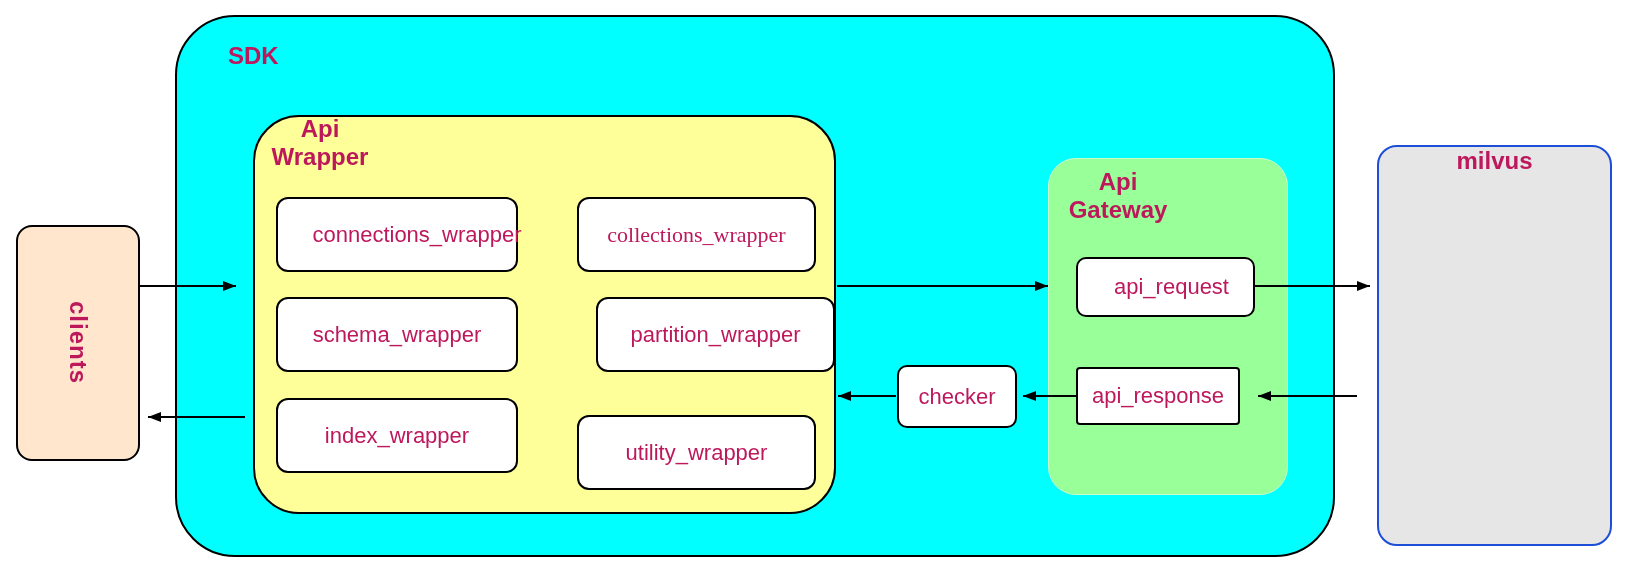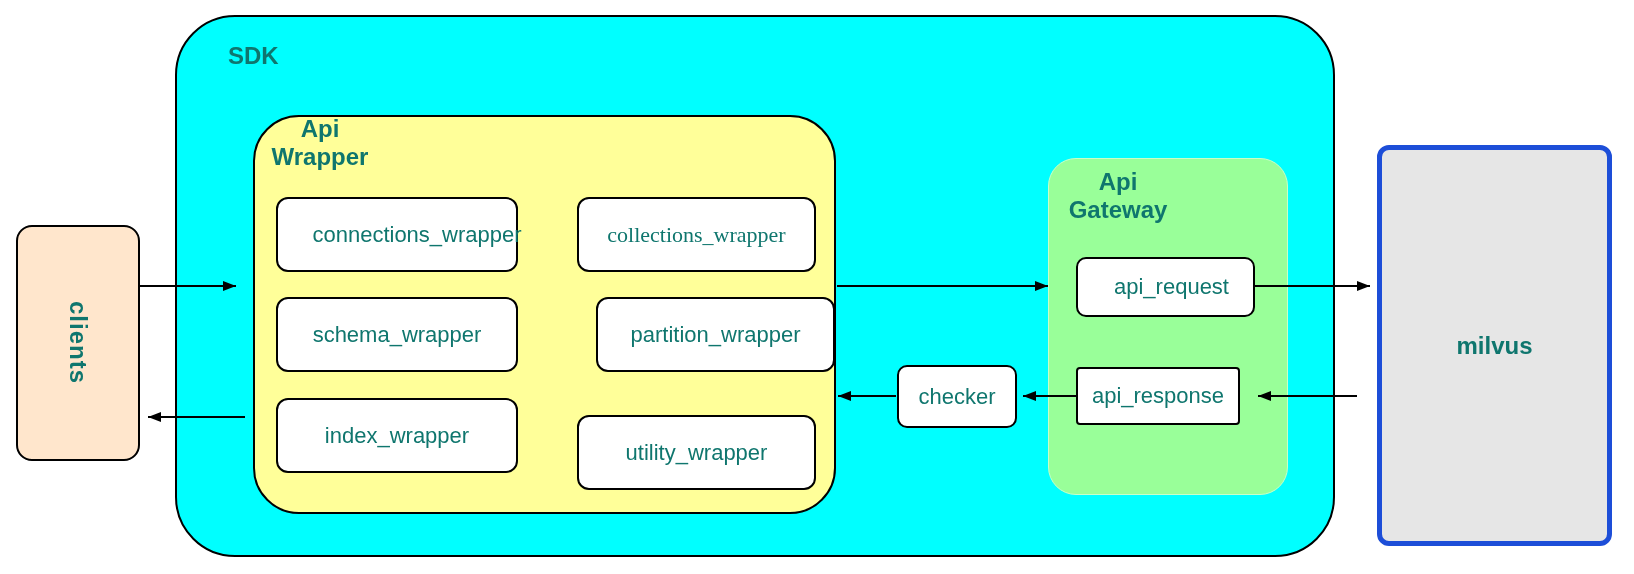--- a/index.html
+++ b/index.html
@@ -1,44 +1,44 @@
 <!DOCTYPE html>
 <html><head>
 <meta charset="utf-8">
 <style>
   html,body{margin:0;padding:0;background:#ffffff;}
   #canvas{
     position:relative;
     width:1634px;height:574px;
     background:#ffffff;
     font-family:"Liberation Sans",sans-serif;
-    color:#0f766e;
+    color:#be185d;
     overflow:hidden;
   }
   .abs{position:absolute;box-sizing:border-box;}
   
   .container{border:2px solid #000;}
   .sdk{
     left:175px;top:15px;width:1160px;height:542px;
     background:#00ffff;border-radius:60px;
   }
   .apiwrapper{
     left:253px;top:115px;width:583px;height:399px;
     background:#ffff99;border-radius:46px;
   }
   .gateway{
     left:1048px;top:158px;width:240px;height:337px;
     background:#99ff99;border-radius:28px;
     border:1px solid #c8ffc8;
   }
   .milvus{
     left:1377px;top:145px;width:235px;height:401px;
-    background:#e6e6e6;border-radius:12px;
-    border:5px solid #1d4ed8;
-    display:flex;align-items:center;justify-content:center;
+    background:#e6e6e6;border-radius:20px;
+    border:2px solid #1d4ed8;
+    display:flex;justify-content:center;
   }
   .clients{
     left:16px;top:225px;width:124px;height:236px;
     background:#ffe6cc;border-radius:16px;
     border:2px solid #000;
     display:flex;align-items:center;justify-content:center;
   }
   .vtext{
     writing-mode:vertical-rl;
     font-weight:bold;font-size:22px;letter-spacing:1px;

